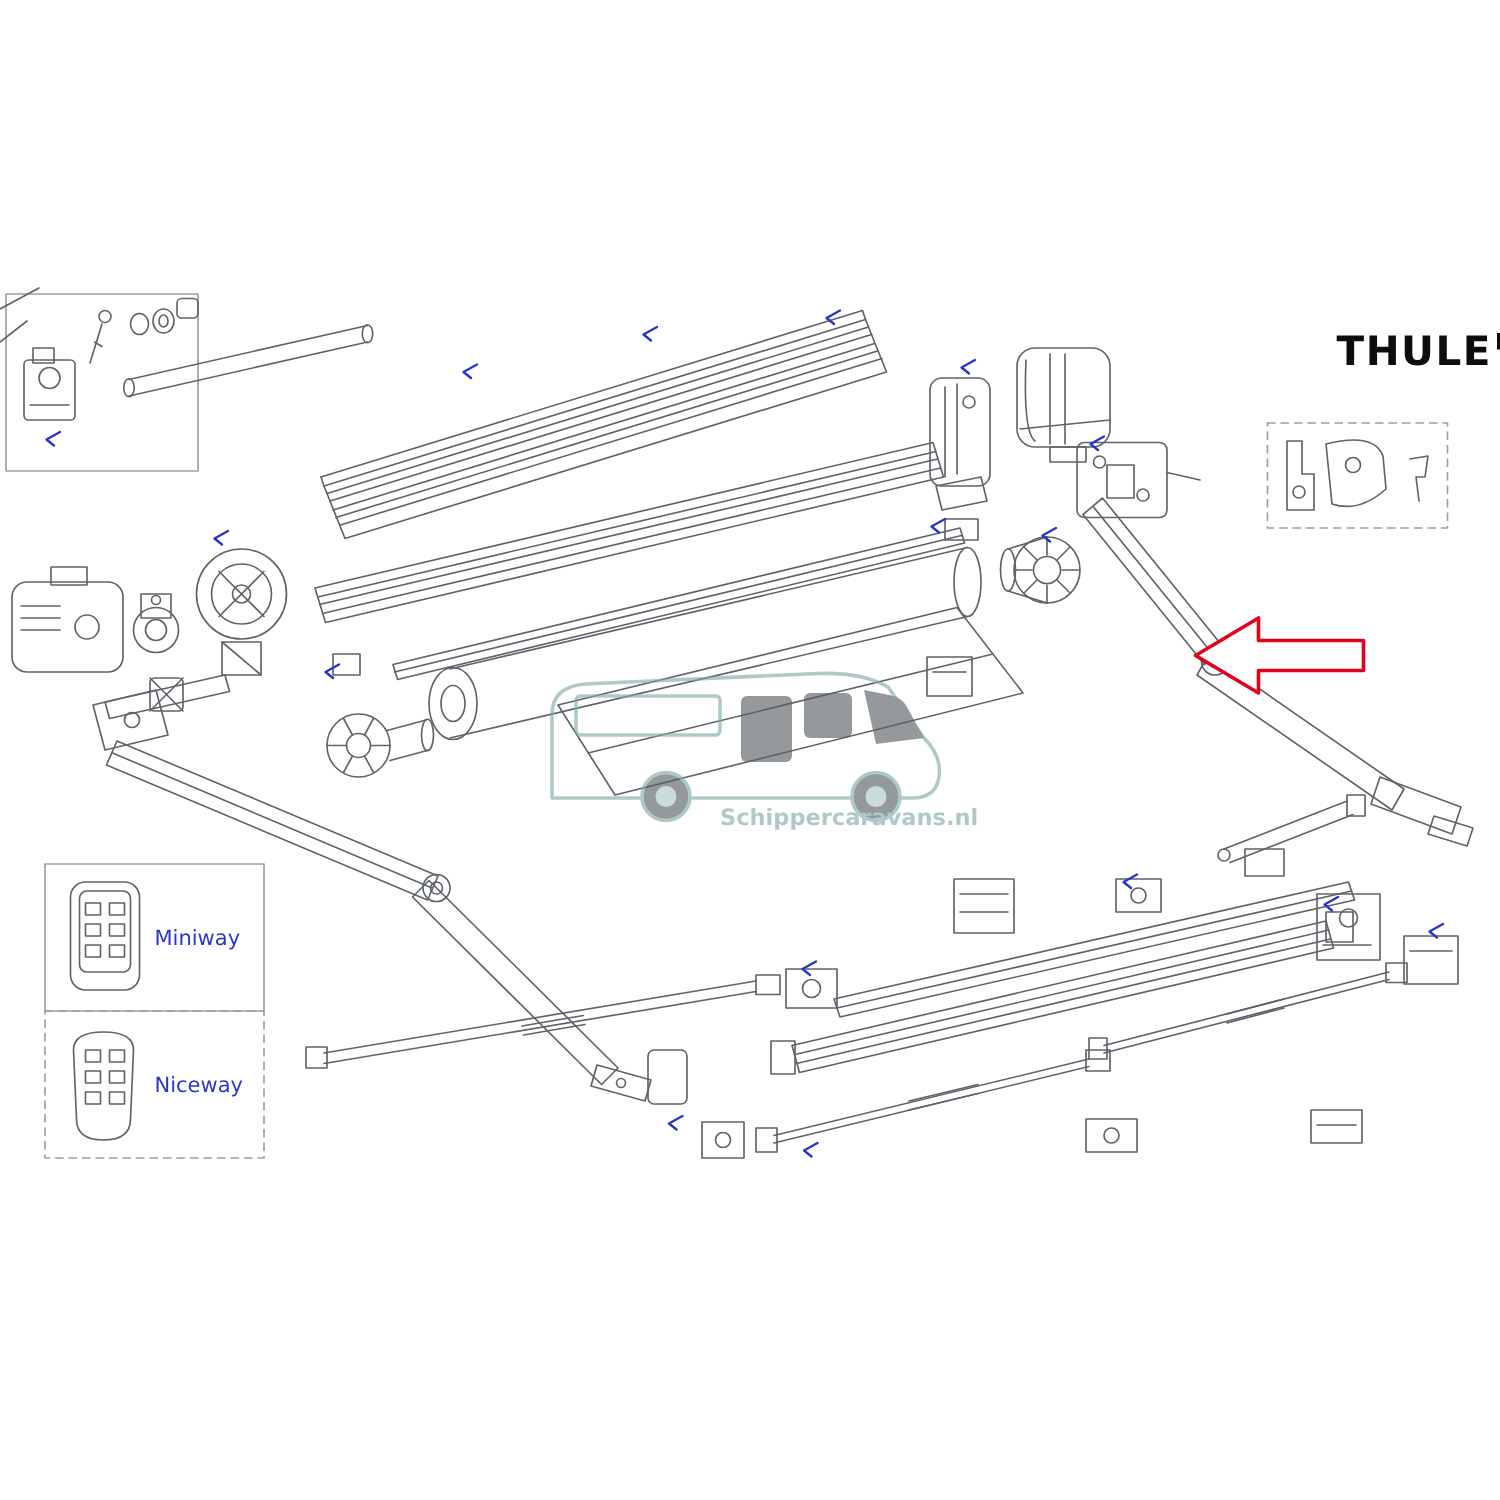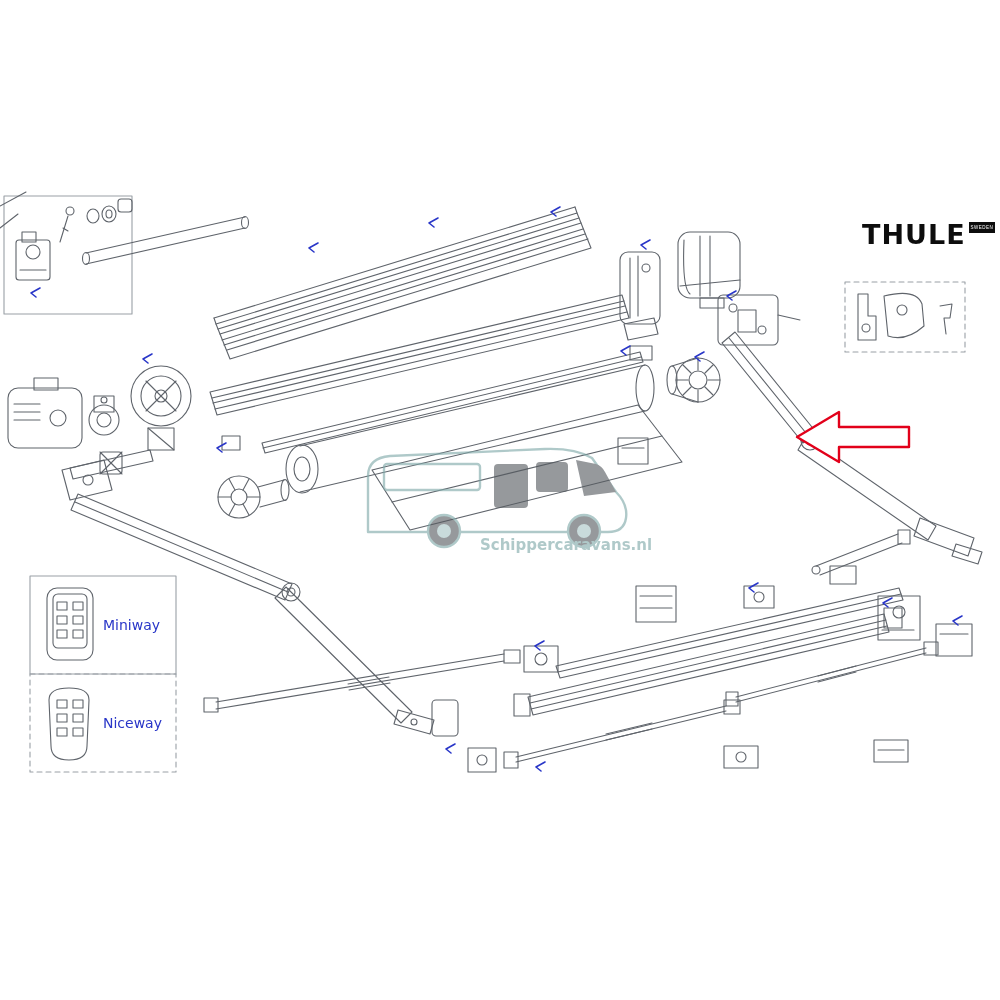--- a/index.html
+++ b/index.html
@@ -2,21 +2,21 @@
 <html><head>
 <meta charset="utf-8">
 <style>
   html,body{margin:0;padding:0;background:#fff;}
   .stage{position:relative;width:1000px;height:1000px;background:#fff;overflow:hidden;
          font-family:"Liberation Sans", sans-serif;}
   svg.diagram{position:absolute;left:0;top:0;}
   svg text{font-family:"DejaVu Sans", sans-serif;}
   .logo{position:absolute;left:862px;top:221px;display:flex;align-items:flex-start;gap:3px;}
   .logo-text{font-size:27px;font-weight:900;letter-spacing:1px;color:#0d0d0d;line-height:1;
-             font-family:"DejaVu Sans", sans-serif;}
+             font-family:"DejaVu Sans", sans-serif;margin-left:29px;}
   .logo-box{display:inline-block;background:#0d0d0d;color:#ffffff;font-size:4.5px;
             padding:3px 2px;margin-top:1px;letter-spacing:.5px;}
 </style>
 </head>
 <body>
 
 <div class="stage">
 
   <svg class="diagram" width="1000" height="1000" viewBox="0 0 1000 1000">
 

